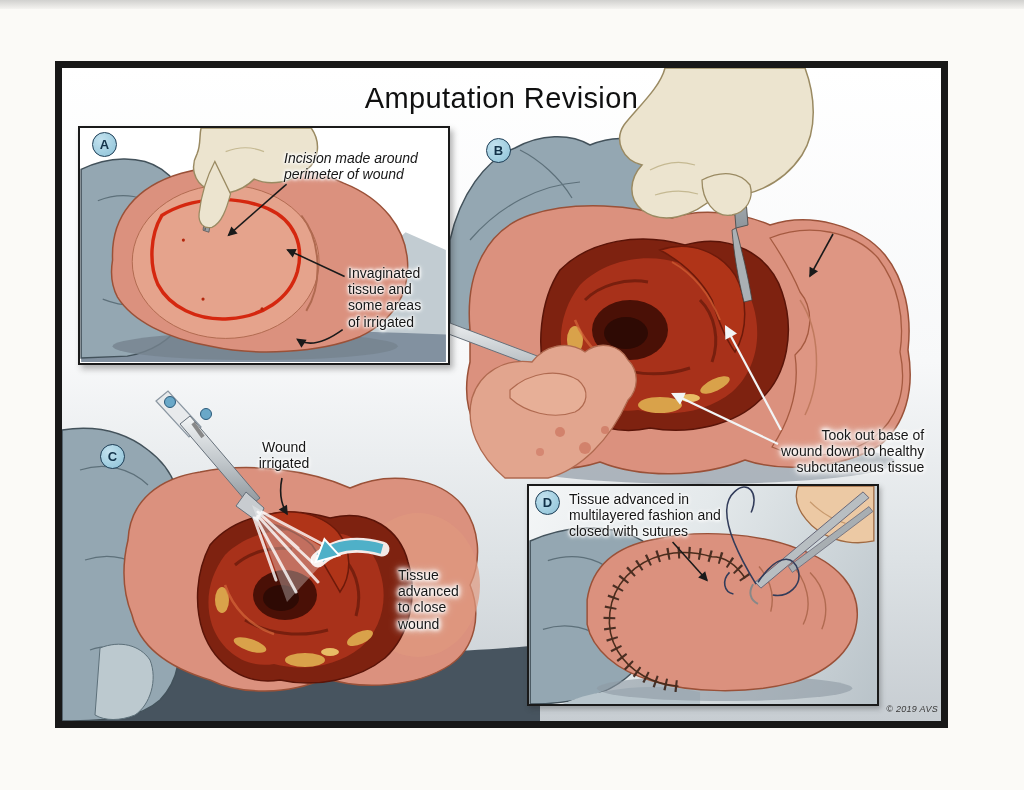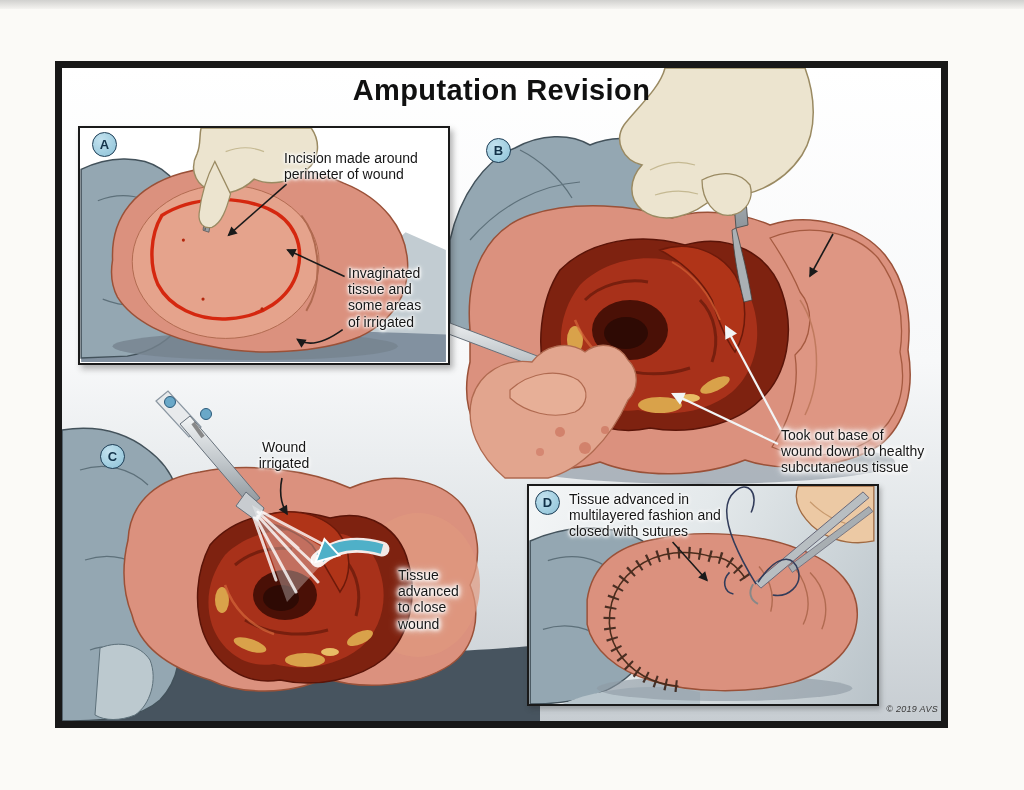--- a/index.html
+++ b/index.html
@@ -17,22 +17,22 @@
   }
   .art-main{position:absolute;left:0;top:0;width:879px;height:653px;display:block;}
   .inset{position:absolute;box-sizing:border-box;border:2.5px solid #1a1a1a;}
   .inset svg{position:absolute;left:0;top:0;width:100%;height:100%;display:block;}
   .inset-a{left:16px;top:58px;width:372px;height:239px;background:#ffffff;
     box-shadow:3px 4px 6px rgba(40,40,40,.35);}
   .inset-d{left:465px;top:416px;width:352px;height:222px;
     background:linear-gradient(120deg,#f4f6f7 0%,#e4e9eb 40%,#b9c3c9 100%);
     box-shadow:2px 3px 5px rgba(40,40,40,.3);}
   .title{
-    position:absolute;top:6px;left:0;right:0;margin:0;text-align:center;
-    font-size:29px;font-weight:bold;letter-spacing:.4px;color:#101010;
+    position:absolute;top:6px;left:0;right:0;margin:8px;text-align:center;
+    font-size:29px;font-weight:normal;letter-spacing:.4px;color:#101010;
   }
   .label{
     position:absolute;font-size:14px;line-height:1.16;color:#161616;
     white-space:pre-line;
     text-shadow:0 0 2px #fff,0 0 4px #fff,0 0 6px #fff,0 1px 3px #fff,0 -1px 3px #fff;
   }
   .label.halo-strong{
     text-shadow:0 0 2px #fff,0 0 4px #fff,0 0 6px #fff,0 0 9px #fff,
       1px 1px 4px #fff,-1px -1px 4px #fff,0 0 12px #fff;
   }
@@ -241,27 +241,27 @@
     </svg>
   </div>
 
   <h1 class="title">Amputation Revision</h1>
 
   <div class="badge" style="left:30px;top:64px;">A</div>
   <div class="badge" style="left:424px;top:70px;">B</div>
   <div class="badge" style="left:38px;top:376px;">C</div>
   <div class="badge" style="left:473px;top:422px;">D</div>
 
-  <div class="label" style="left:222px;top:82px;">Incision made around
+  <div class="label" style="left:222px;top:82px;font-style:italic;">Incision made around
 perimeter of wound</div>
   <div class="label" style="left:286px;top:197px;">Invaginated
 tissue and
 some areas
 of irrigated</div>
-  <div class="label halo-strong" style="left:719px;top:359px;">Took out base of
+  <div class="label halo-strong" style="left:719px;top:359px;text-align:right;">Took out base of
 wound down to healthy
 subcutaneous tissue</div>
   <div class="label centered" style="left:181px;top:371px;width:82px;">Wound
 irrigated</div>
   <div class="label" style="left:507px;top:423px;">Tissue advanced in
 multilayered fashion and
 closed with sutures</div>
   <div class="label halo-strong" style="left:336px;top:499px;">Tissue
 advanced
 to close

